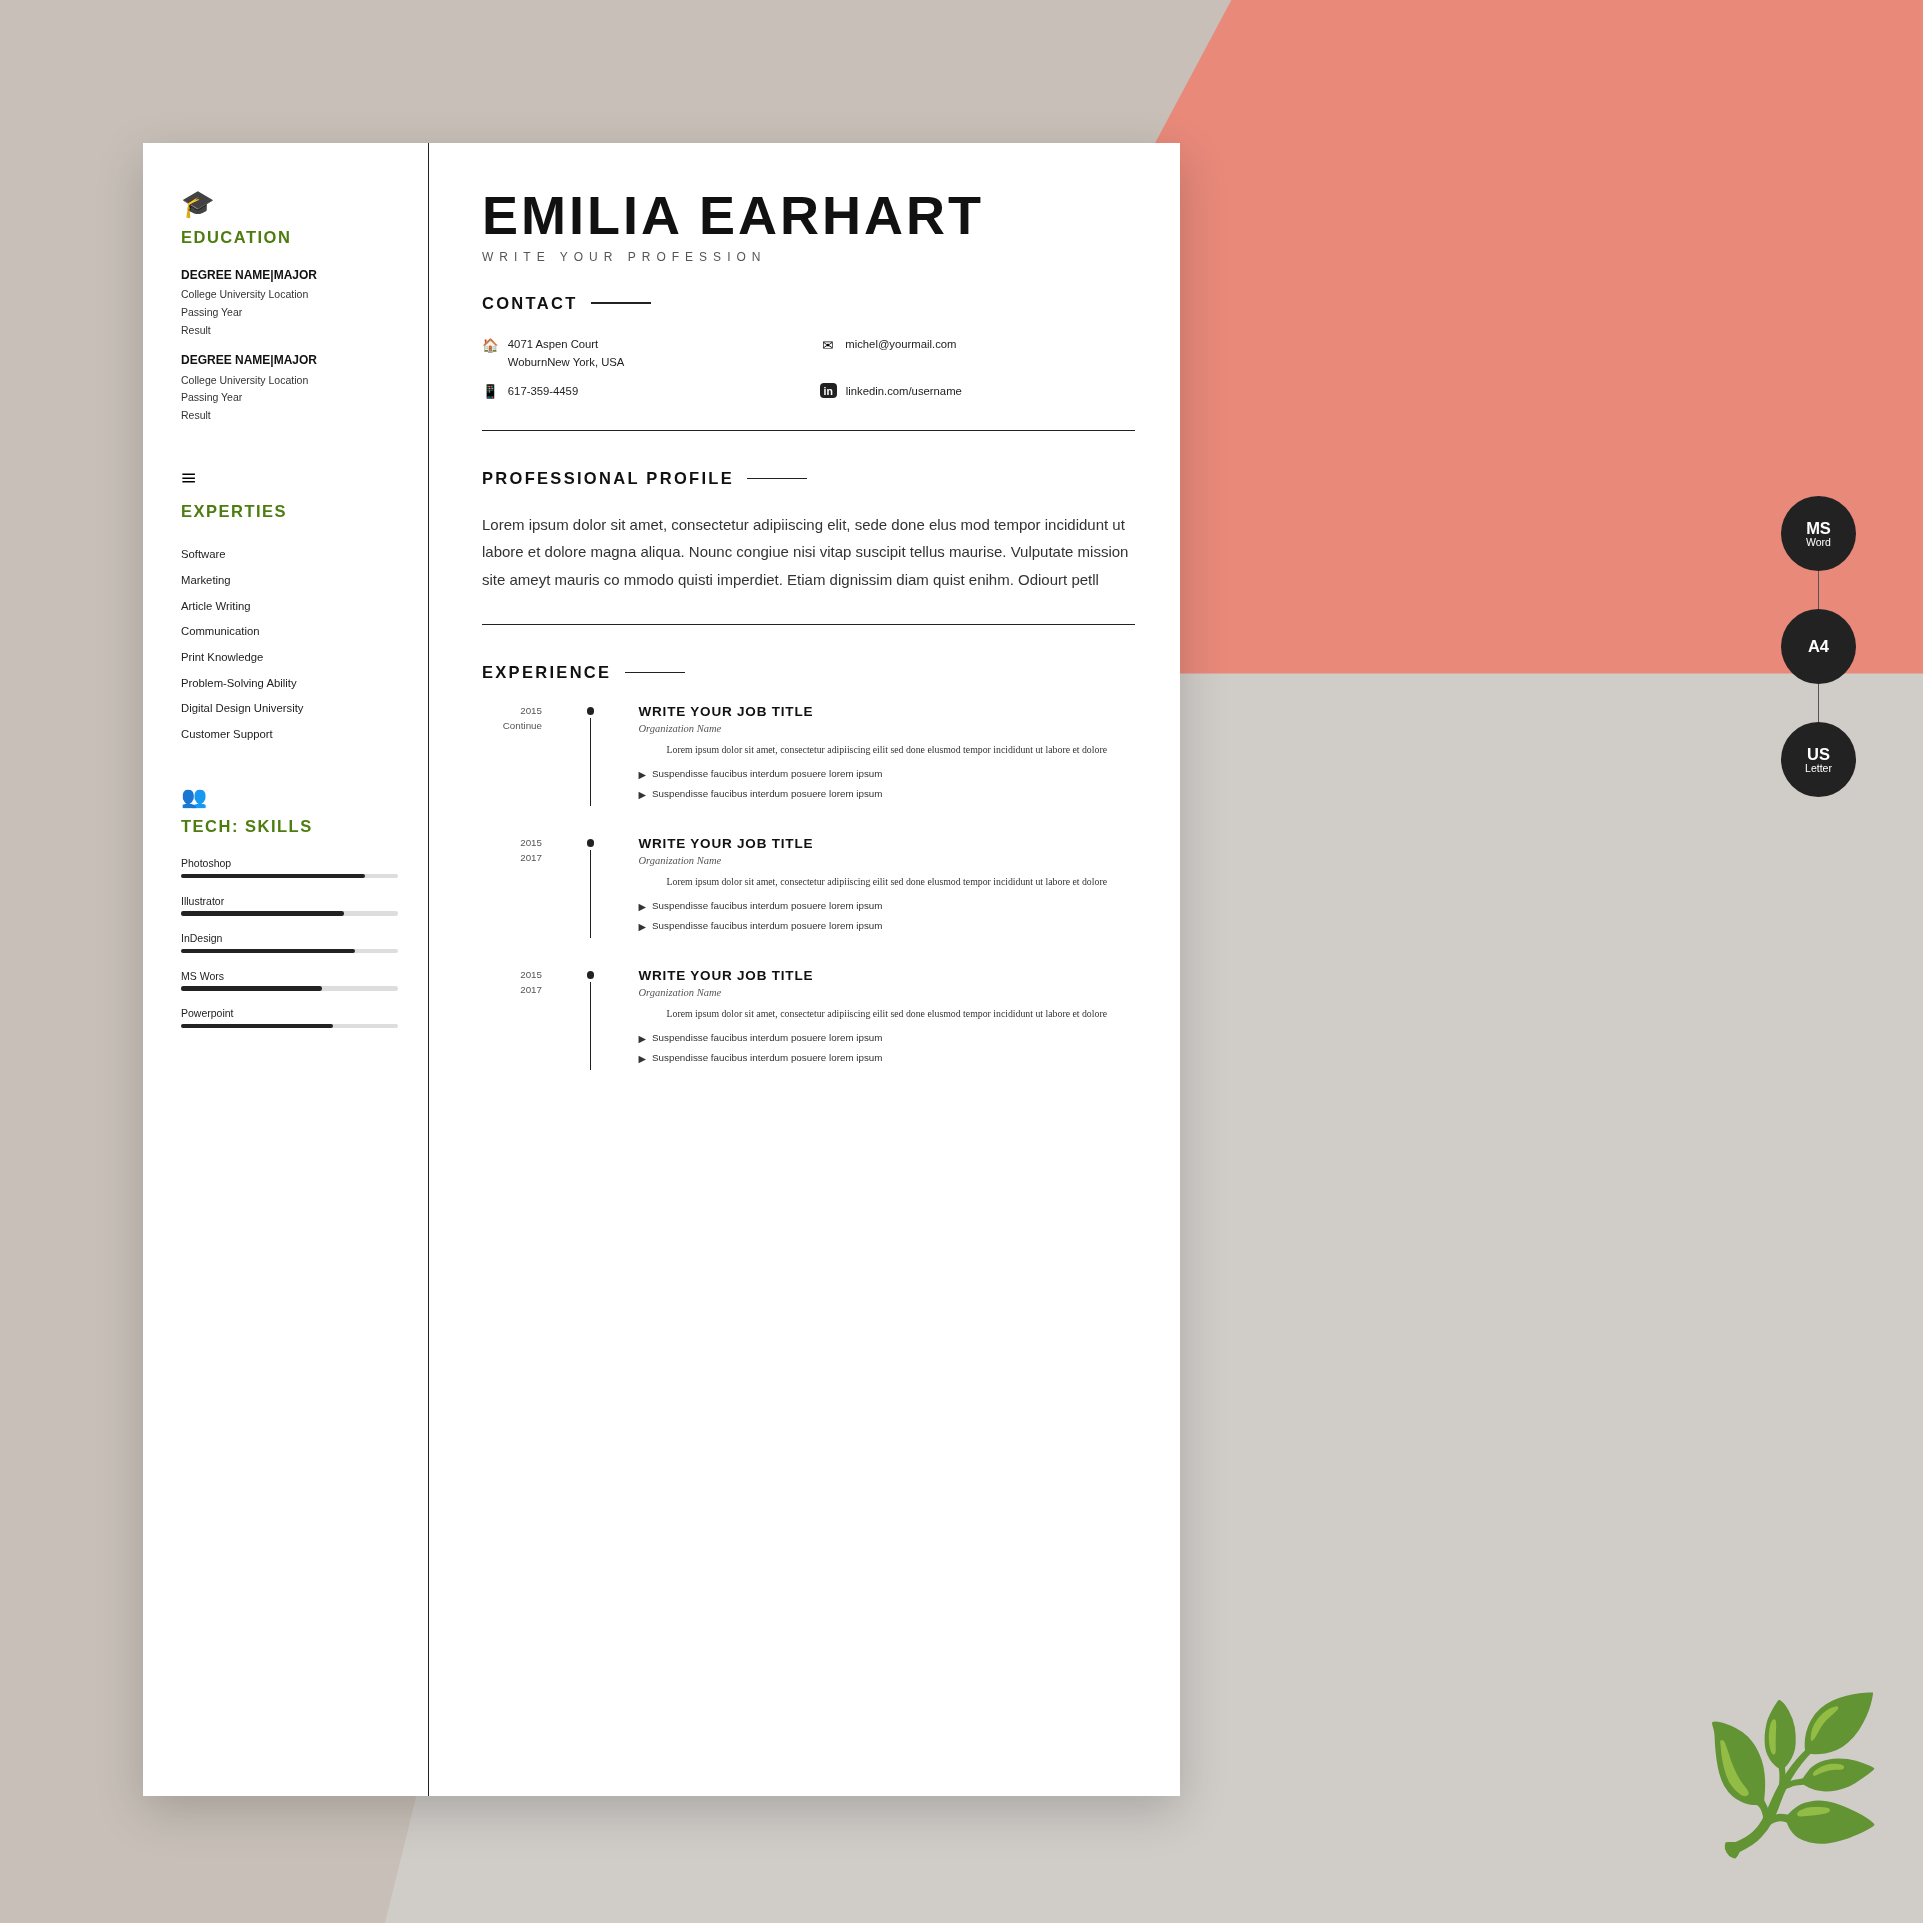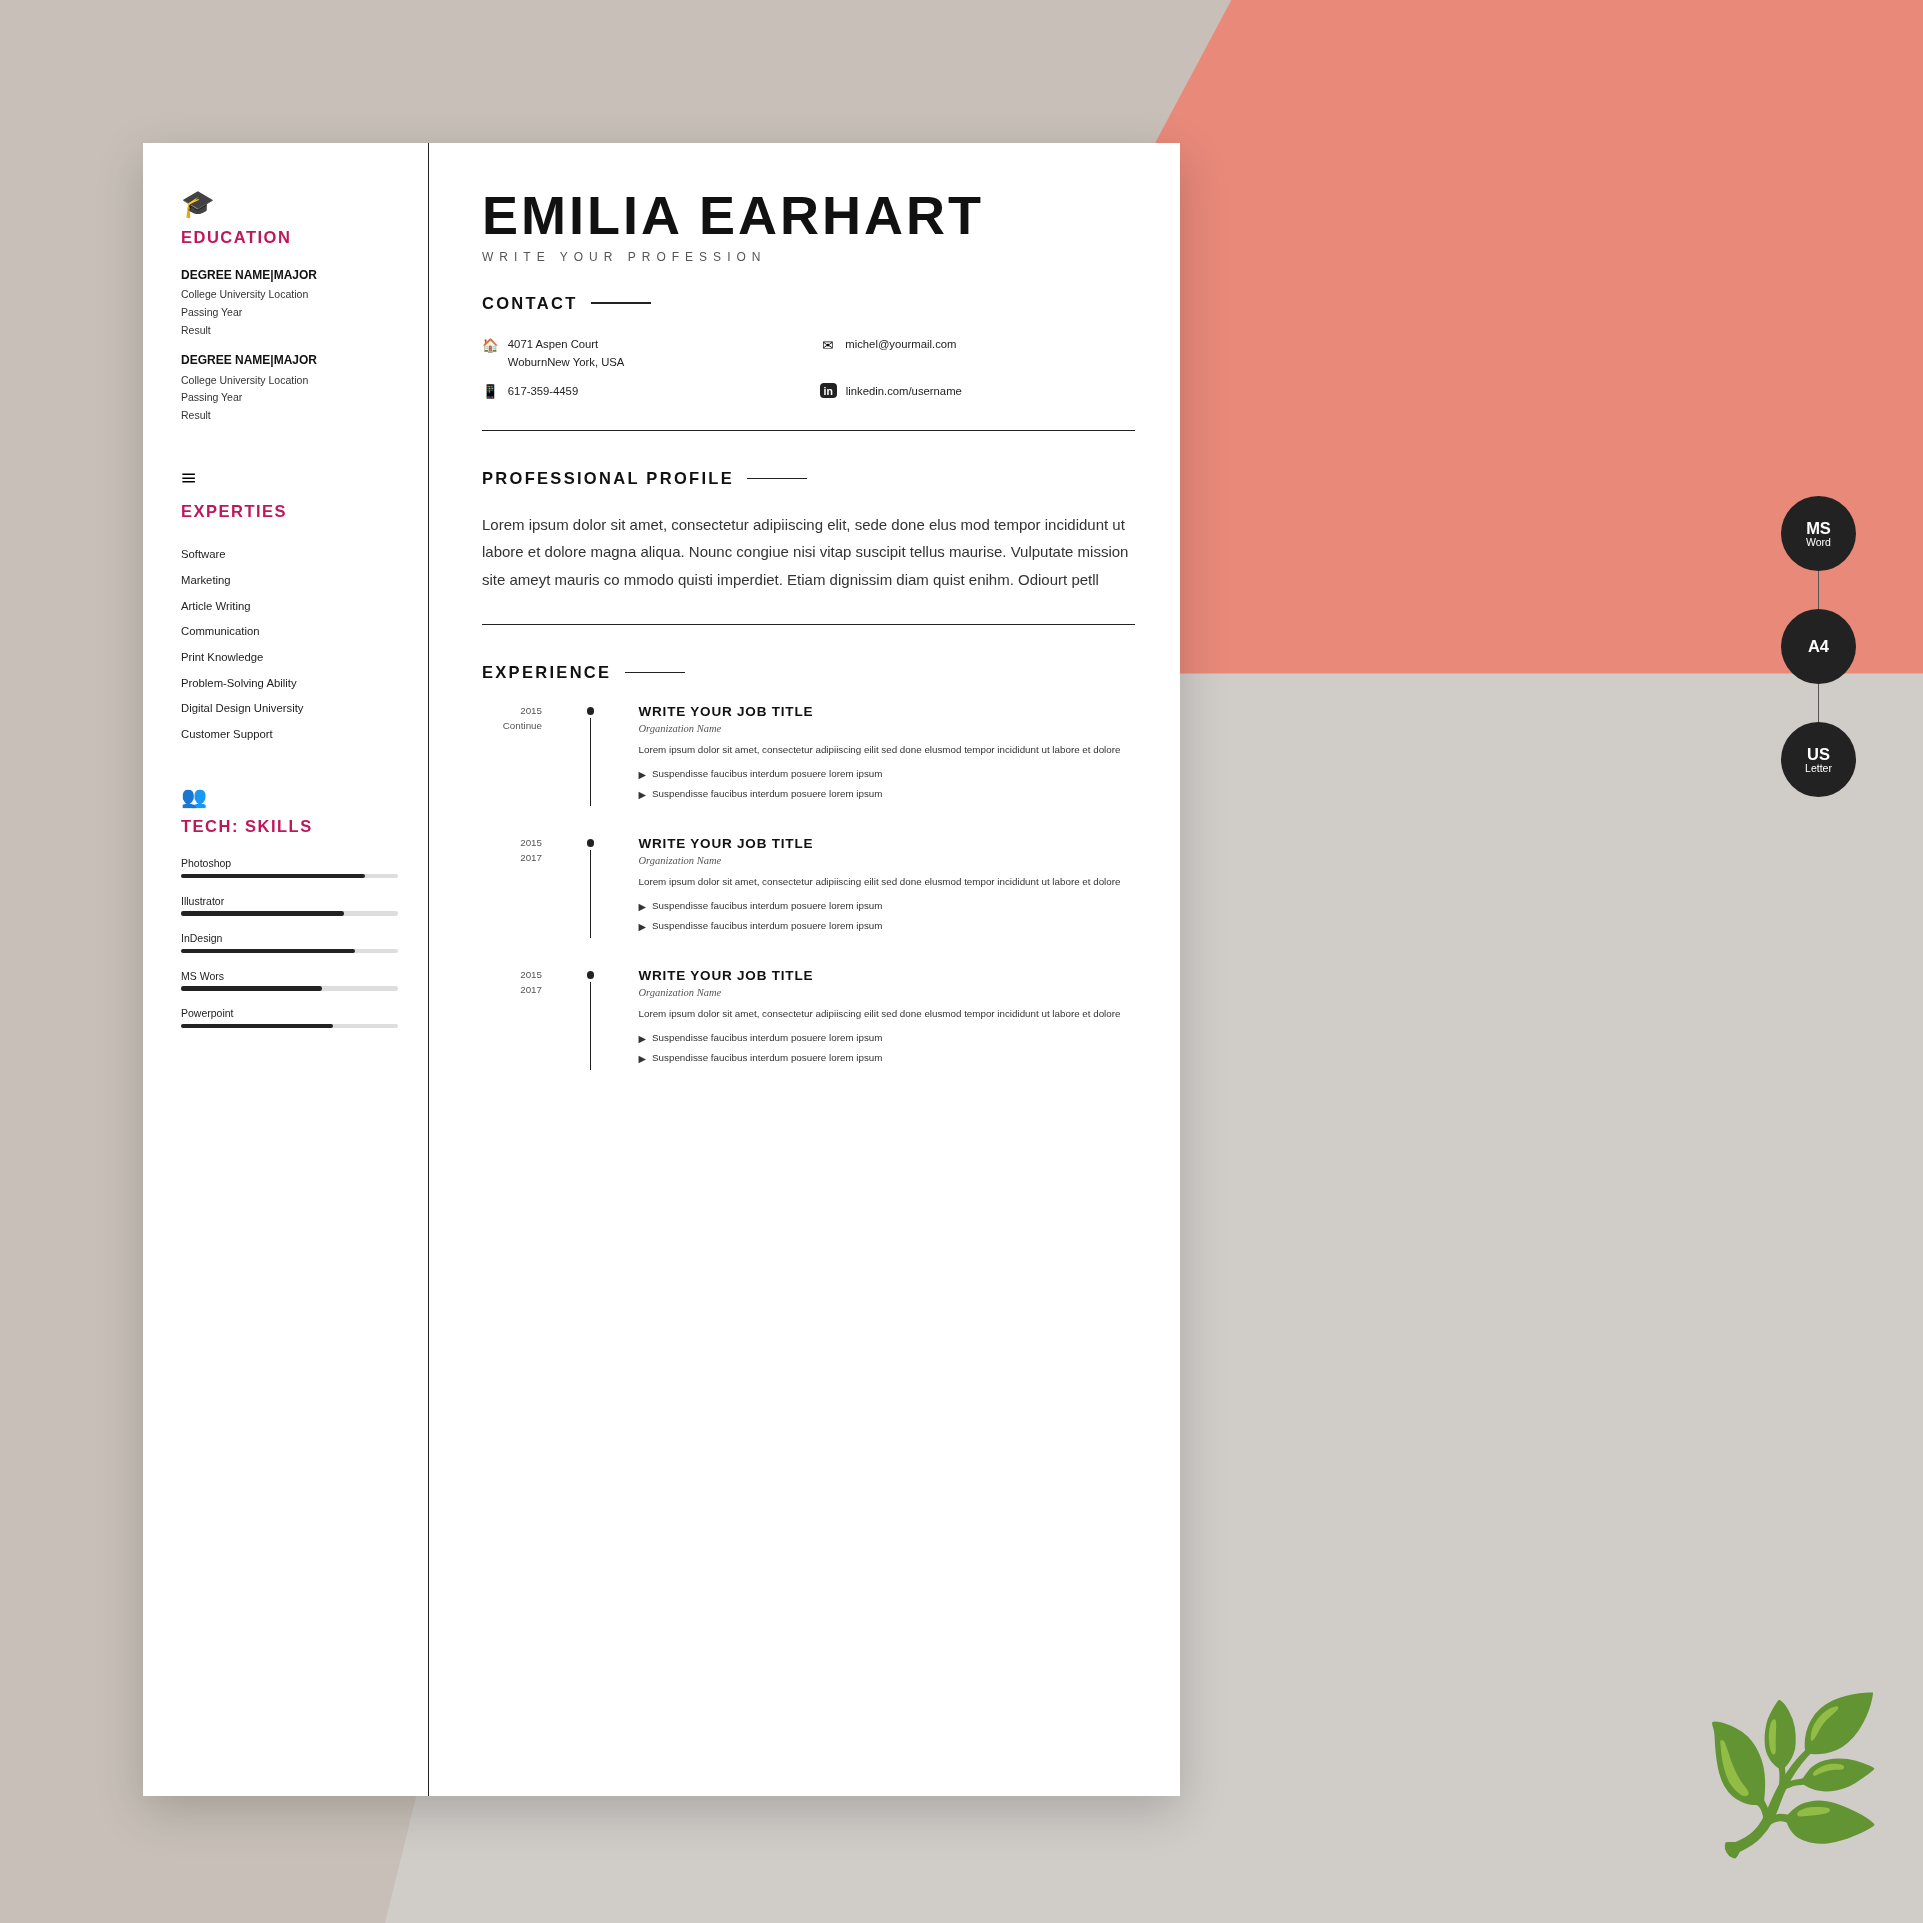--- a/index.html
+++ b/index.html
@@ -66,21 +66,21 @@
       font-size: 27px;
       margin-bottom: 7.5px;
       display: block;
     }
 
     .sidebar-section-title {
       font-family: Arial, sans-serif;
       font-weight: 800;
       font-size: 16.5px;
       letter-spacing: 1.5px;
-      color: #be185d;
+      color: #4d7c0f;
       margin-bottom: 21px;
       text-transform: uppercase;
     }
 
     .degree-name {
       font-family: Arial, sans-serif;
       font-weight: 700;
       font-size: 12px;
       color: #111;
       margin-bottom: 4.5px;
@@ -272,25 +272,26 @@
       margin-bottom: 3.8px;
     }
     .exp-org {
       font-family: Georgia, serif;
       font-style: italic;
       font-size: 10.5px;
       color: #555;
       margin-bottom: 7.5px;
     }
     .exp-desc {
-      font-family: Liberation Sans, sans-serif;
+      font-family: Liberation Serif, serif;
       font-size: 9.8px;
       color: #333;
       line-height: 1.7;
       margin-bottom: 7.5px;
+      margin-left: 28px;
     }
     .exp-bullet {
       display: flex;
       align-items: flex-start;
       gap: 6px;
       font-family: Arial, sans-serif;
       font-size: 9.8px;
       color: #333;
       margin-bottom: 3.8px;
       line-height: 1.6;

